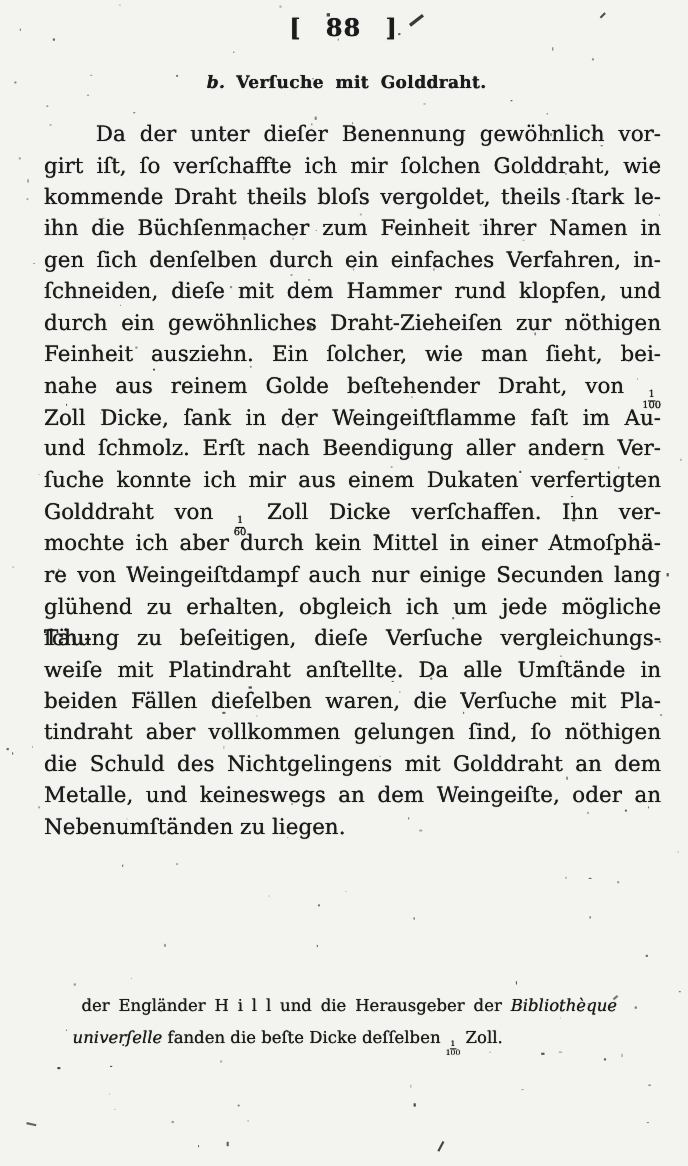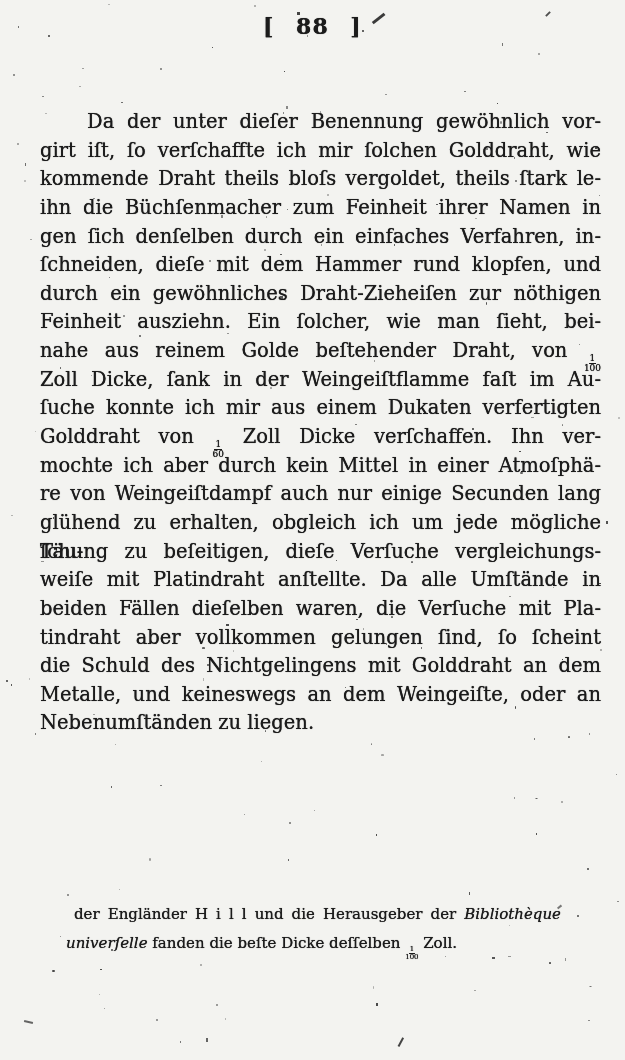--- a/index.html
+++ b/index.html
@@ -51,47 +51,51 @@
 
   .speck{position:absolute;background:#262626;pointer-events:none}
 </style>
 </head>
 <body style="--paper: #f3f3f0; --ink: #1b1b1b;">
 
 <div class="page">
 
   <div class="pagenum inky">[ 88 ]</div>
 
+  <div class="heading inky">
+    <span class="hprefix">b.</span><span class="htitle">Verſuche mit Golddraht.</span>
+  </div>
 
   <div class="body-text inky">
       <div class="tline">Da der unter dieſer Benennung gewöhnlich vor-</div>
       <div class="tline">girt iſt, ſo verſchaffte ich mir ſolchen Golddraht, wie</div>
       <div class="tline">kommende Draht theils bloſs vergoldet, theils ſtark le-</div>
       <div class="tline">ihn die Büchſenmacher zum Feinheit ihrer Namen in</div>
       <div class="tline">gen ſich denſelben durch ein einfaches Verfahren, in-</div>
       <div class="tline">ſchneiden, dieſe mit dem Hammer rund klopfen, und</div>
       <div class="tline">durch ein gewöhnliches Draht-Zieheiſen zur nöthigen</div>
       <div class="tline">Feinheit ausziehn. Ein ſolcher, wie man ſieht, bei-</div>
       <div class="tline">nahe aus reinem Golde beſtehender Draht, von <span class="frac">
           <span class="num">1</span>
           <span class="den">100</span>
         </span></div>
       <div class="tline">Zoll Dicke, ſank in der Weingeiſtflamme faſt im Au-</div>
+      <div class="tline">und ſchmolz. Erſt nach Beendigung aller andern Ver-</div>
       <div class="tline">ſuche konnte ich mir aus einem Dukaten verfertigten</div>
       <div class="tline">Golddraht von <span class="frac">
           <span class="num">1</span>
           <span class="den">60</span>
         </span> Zoll Dicke verſchaffen. Ihn ver-</div>
       <div class="tline">mochte ich aber durch kein Mittel in einer Atmoſphä-</div>
       <div class="tline">re von Weingeiſtdampf auch nur einige Secunden lang</div>
       <div class="tline">glühend zu erhalten, obgleich ich um jede mögliche Täu-</div>
       <div class="tline">ſchung zu beſeitigen, dieſe Verſuche vergleichungs-</div>
       <div class="tline">weiſe mit Platindraht anſtellte. Da alle Umſtände in</div>
       <div class="tline">beiden Fällen dieſelben waren, die Verſuche mit Pla-</div>
-      <div class="tline">tindraht aber vollkommen gelungen ſind, ſo ſcheint</div>
+      <div class="tline">tindraht aber vollkommen gelungen ſind, ſo nöthigen</div>
       <div class="tline">die Schuld des Nichtgelingens mit Golddraht an dem</div>
       <div class="tline">Metalle, und keineswegs an dem Weingeiſte, oder an</div>
       <div class="tline last">Nebenumſtänden zu liegen.</div>
     </div>
 
   <div class="footnote inky">
       <div class="tline">der Engländer H i l l und die Herausgeber der <i>Bibliothèque</i></div>
       <div class="tline last"><i>univerſelle</i> fanden die beſte Dicke deſſelben <span class="frac">
           <span class="num">1</span>
           <span class="den">100</span>

